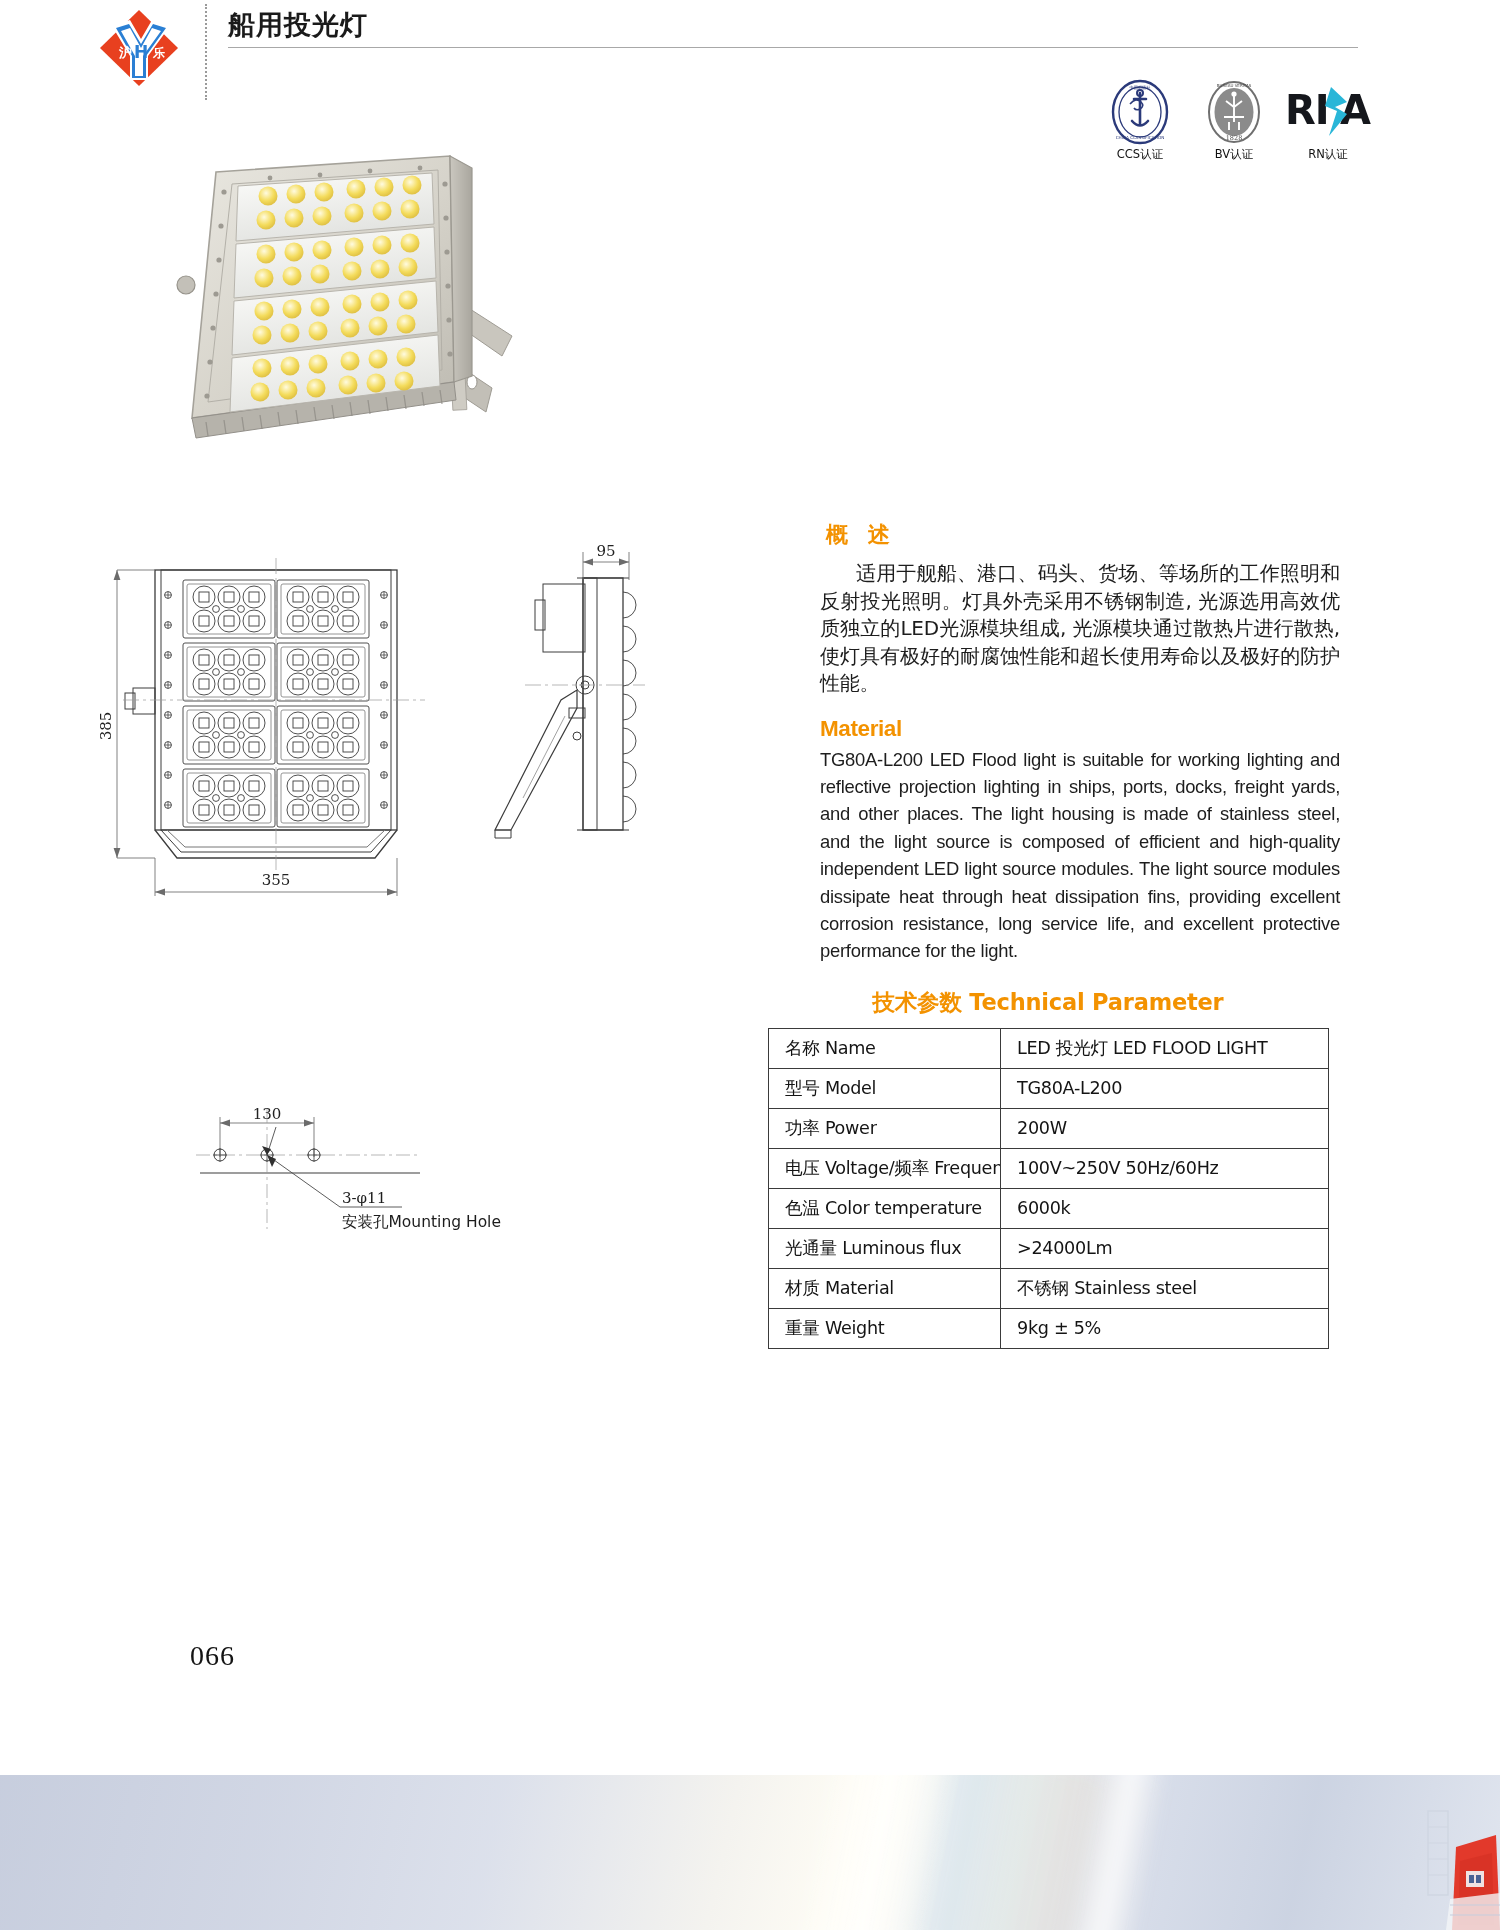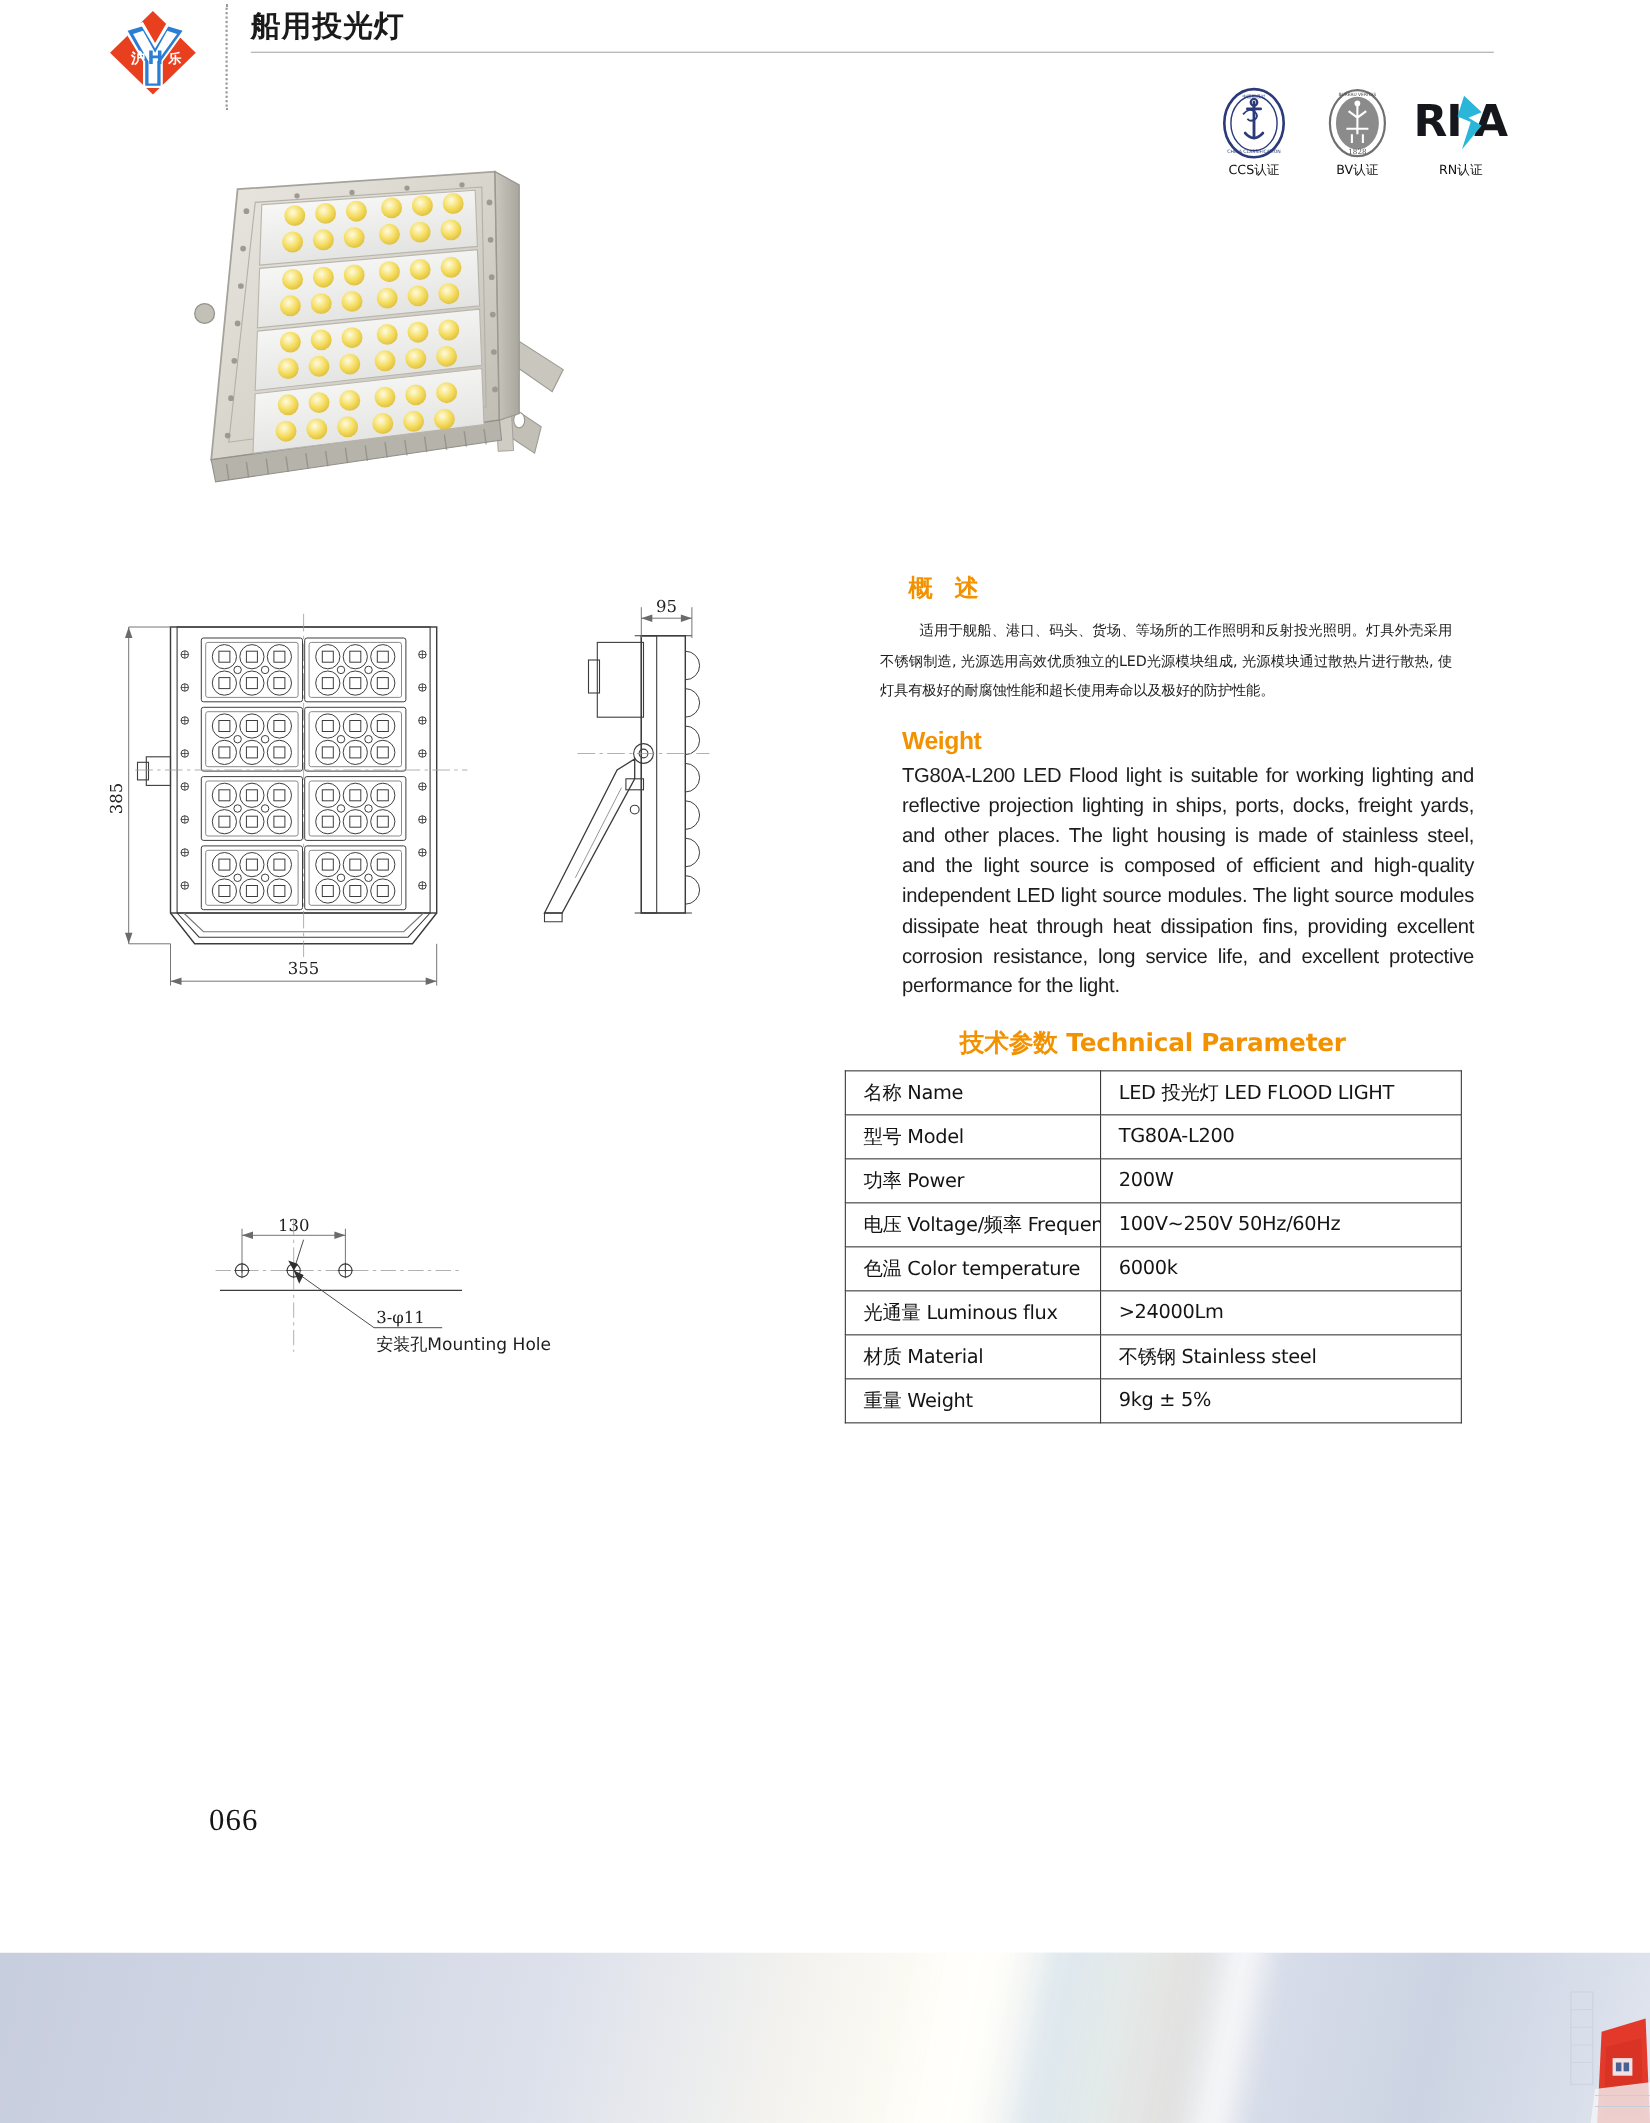--- a/index.html
+++ b/index.html
@@ -53,24 +53,24 @@
 
   
   .rightcol { position:absolute; left: 768px; top: 520px; width: 560px; }
 
   .sec-head-cn {
     color:#F39200; font-weight:700; font-size: 22px; letter-spacing: 6px;
     font-family: "DejaVu Sans", "Liberation Sans", sans-serif;
     margin-left: 58px;
   }
   .para-cn {
-    margin-top: 10px; font-size: 13px; line-height: 27.5px; color:#1d1d1d;
+    margin-top: 10px; font-size: 20px; line-height: 27.5px; color:#1d1d1d;
     text-align: justify; text-indent: 36px;
     font-family: "DejaVu Sans", "Liberation Sans", sans-serif;
-    width: 520px; margin-left: 32px;
+    width: 520px; margin-left: 52px;
     letter-spacing: -0.2px;
   }
   .sec-head-en {
     color:#F39200; font-weight:700; font-size: 22.5px; margin-top: 18px;
     font-family: "Liberation Sans", sans-serif; letter-spacing: -0.4px;
     margin-left: 52px;
   }
   .para-en {
     margin-top: 4px; font-size: 18.4px; line-height: 27.4px; color:#1d1d1d;
     text-align: justify; width: 520px; margin-left: 52px;
@@ -647,21 +647,21 @@
       <text x="152" y="108" font-family="DejaVu Serif, serif" font-size="15" fill="#1c1c1c">3-φ11</text>
       <text x="152" y="132" font-family="DejaVu Sans, sans-serif" font-size="15.5" fill="#1c1c1c">安装孔Mounting Hole</text>
     </svg>
   </div>
 
   <div class="rightcol">
 
     <div class="sec-head-cn">概 述</div>
     <div class="para-cn">适用于舰船、港口、码头、货场、等场所的工作照明和反射投光照明。灯具外壳采用不锈钢制造, 光源选用高效优质独立的LED光源模块组成, 光源模块通过散热片进行散热, 使灯具有极好的耐腐蚀性能和超长使用寿命以及极好的防护性能。</div>
 
-    <div class="sec-head-en">Weight</div>
+    <div class="sec-head-en">Material</div>
     <div class="para-en">TG80A-L200 LED Flood light is suitable for working lighting and reflective projection lighting in ships, ports, docks, freight yards, and other places. The light housing is made of  stainless steel, and the light source is composed of efficient and high-quality independent LED light source modules. The light source modules dissipate heat through heat dissipation fins, providing excellent corrosion resistance, long service life, and excellent protective performance for the light.</div>
 
     <div class="sec-head-tp">技术参数 Technical Parameter</div>
 
     <table class="spec">
       <tbody>
         <tr>
           <td class="k">名称 Name</td>
           <td class="v">LED 投光灯  LED FLOOD LIGHT</td>
         </tr>

